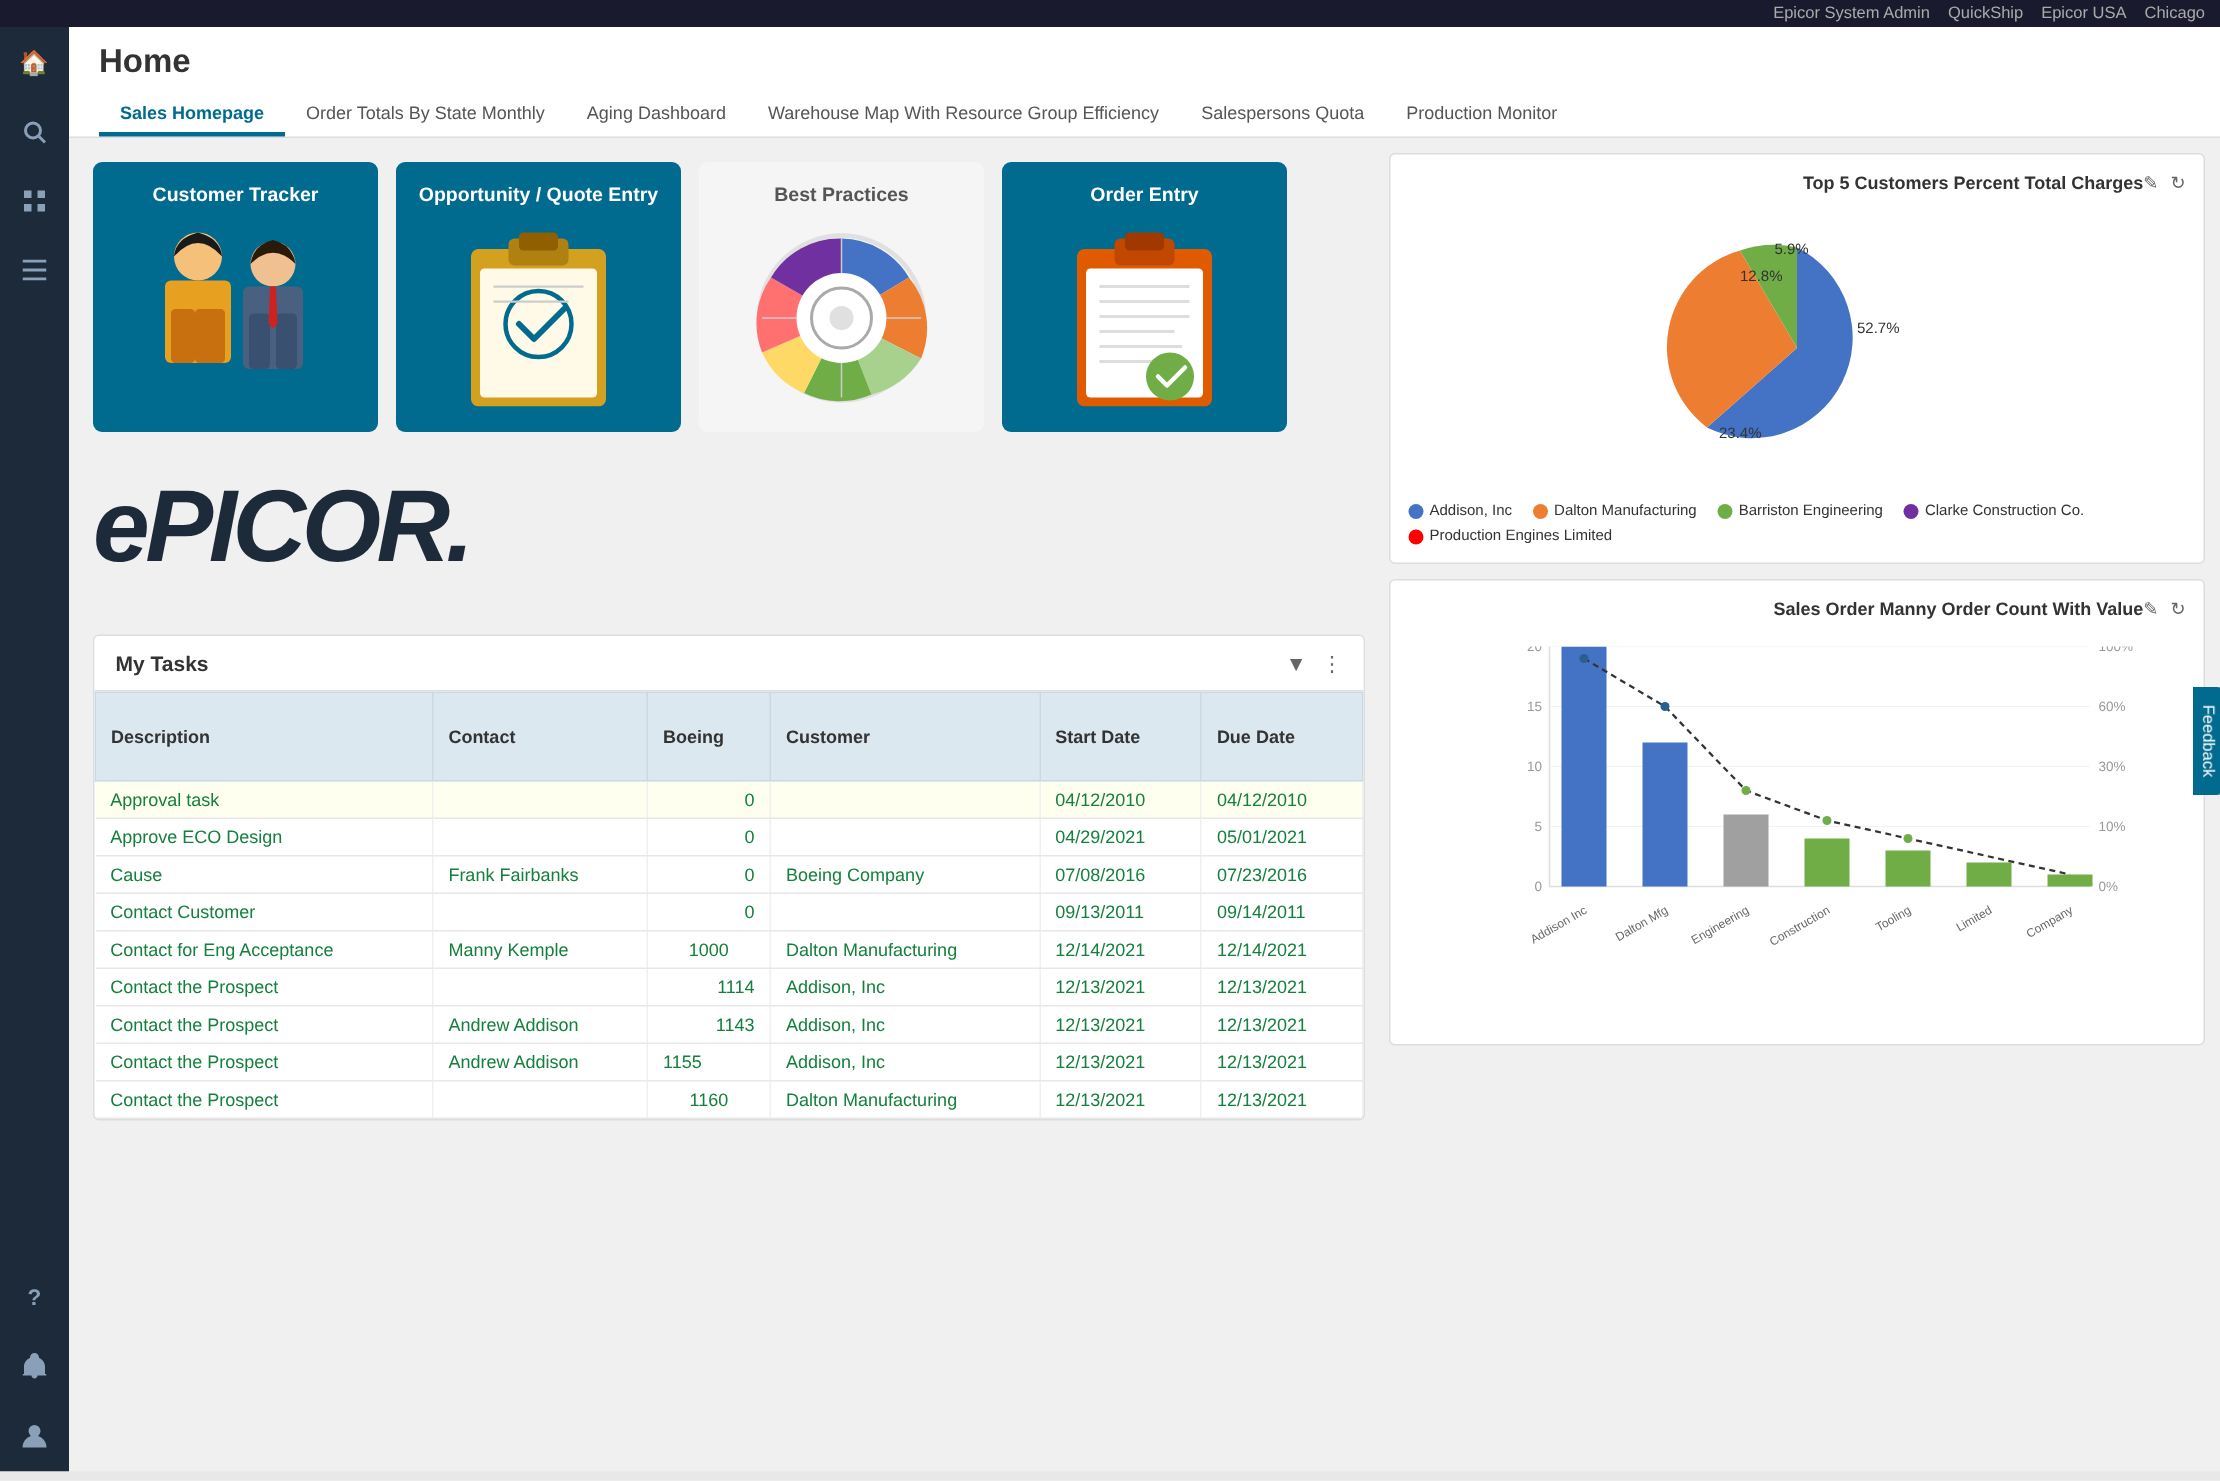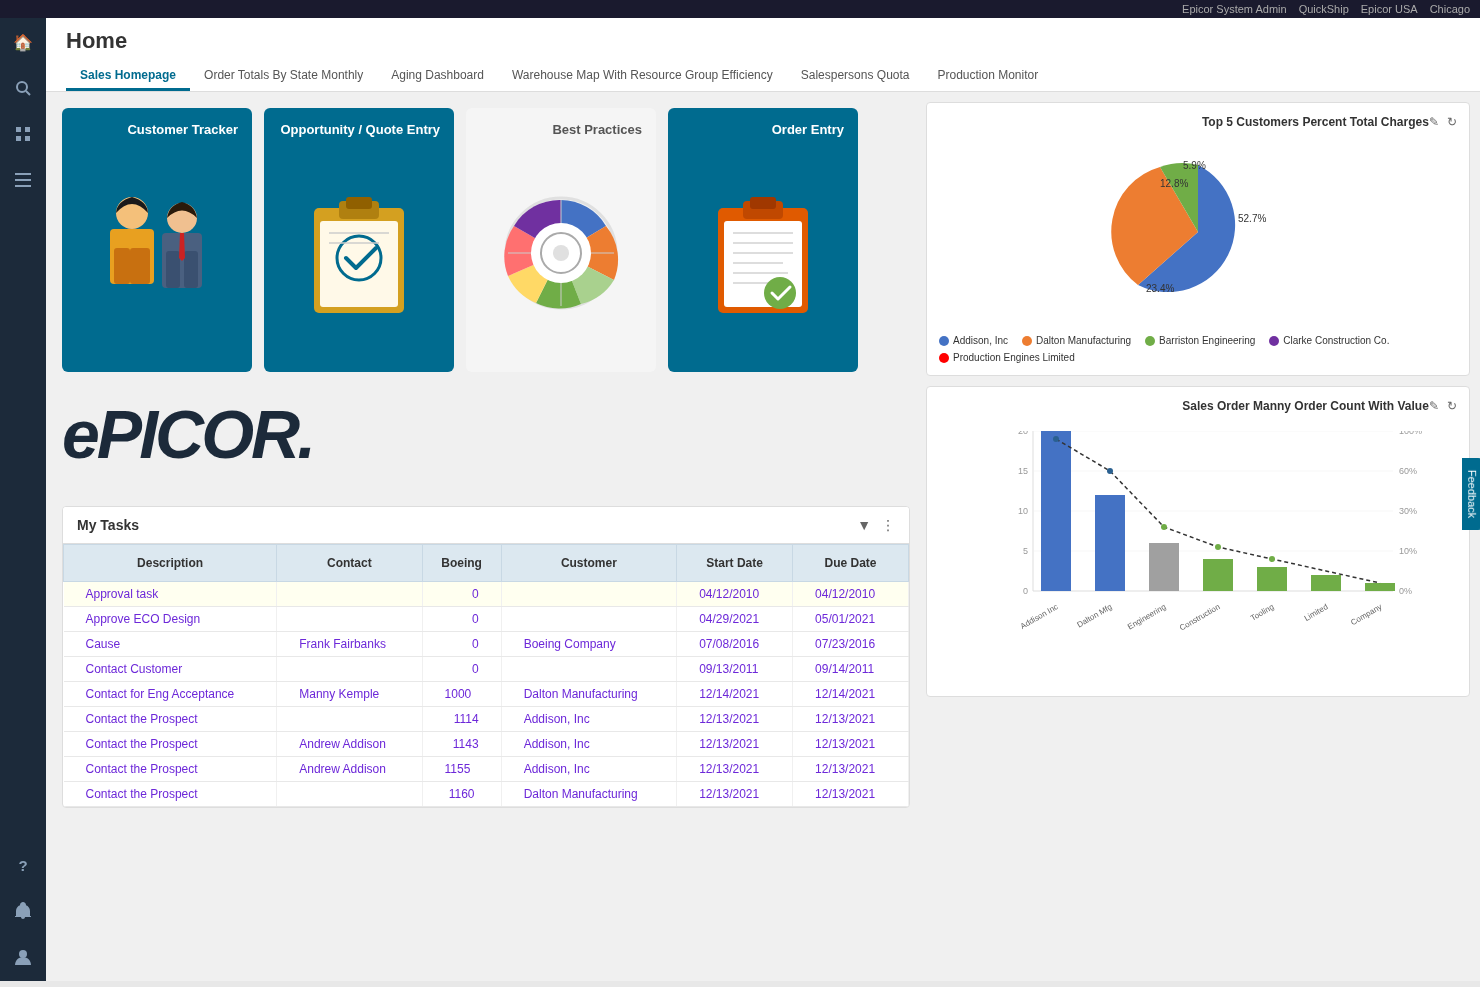--- a/index.html
+++ b/index.html
@@ -114,24 +114,24 @@
       display: flex;
       gap: 12px;
     }
 
     .tile {
       background: #006b8f;
       color: #fff;
       border-radius: 6px;
       padding: 14px;
       width: 190px;
-      height: 264px;
+      height: 180px;
       display: flex;
       flex-direction: column;
-      align-items: flex-end;
+      align-items: center;
       cursor: pointer;
       position: relative;
       overflow: hidden;
     }
     .tile-title {
       font-size: 13px;
       font-weight: 700;
       text-align: center;
       margin-bottom: 10px;
       z-index: 1;
@@ -195,32 +195,32 @@
       font-size: 14px;
     }
 
     table {
       width: 100%;
       border-collapse: collapse;
       font-size: 12px;
     }
     thead th {
       background: #dce8f0;
-      padding: 11px 10px;
-      text-align: center;
+      padding: 22px 10px;
+      text-align: left;
       font-weight: 600;
       color: #333;
       border: 1px solid #c8d8e4;
       white-space: nowrap;
     }
     tbody td {
-      padding: 5px 22px;
+      padding: 5px 10px;
       border-bottom: 1px solid #e8e8e8;
       border-right: 1px solid #f0f0f0;
-      color: #6d28d9;
+      color: #15803d;
       margin-top: 38px;
     }
     tbody tr.highlighted { background: #fffff0; }
 
     
     .chart-card {
       background: #fff;
       border: 1px solid #ddd;
       border-radius: 4px;
       padding: 12px;
@@ -511,21 +511,21 @@
                     <td>Contact Customer</td>
                     <td></td>
                     <td style="text-align: right;">0</td>
                     <td></td>
                     <td>09/13/2011</td>
                     <td>09/14/2011</td>
                   </tr>
                   <tr>
                     <td>Contact for Eng Acceptance</td>
                     <td>Manny Kemple</td>
-                    <td style="text-align: left;">1000</td>
+                    <td style="text-align: center;">1000</td>
                     <td>Dalton Manufacturing</td>
                     <td>12/14/2021</td>
                     <td>12/14/2021</td>
                   </tr>
                   <tr>
                     <td>Contact the Prospect</td>
                     <td></td>
                     <td style="text-align: right;">1114</td>
                     <td>Addison, Inc</td>
                     <td>12/13/2021</td>

